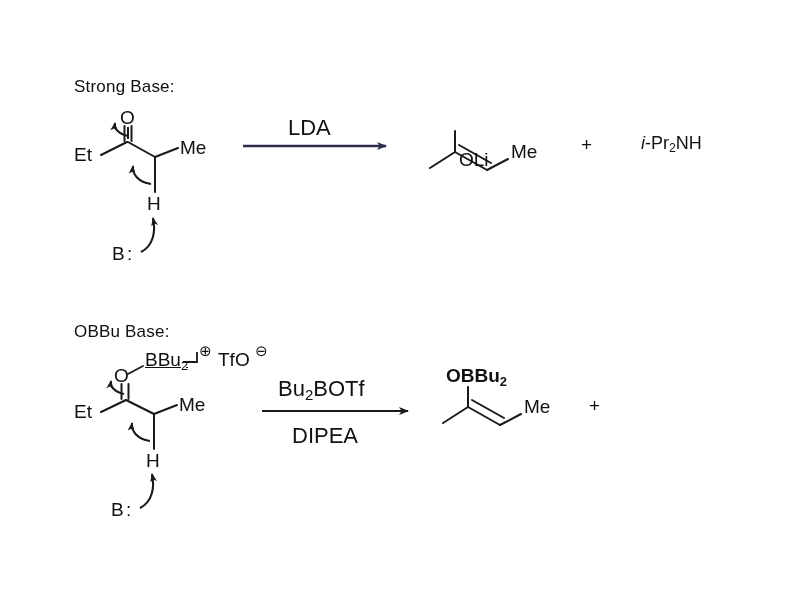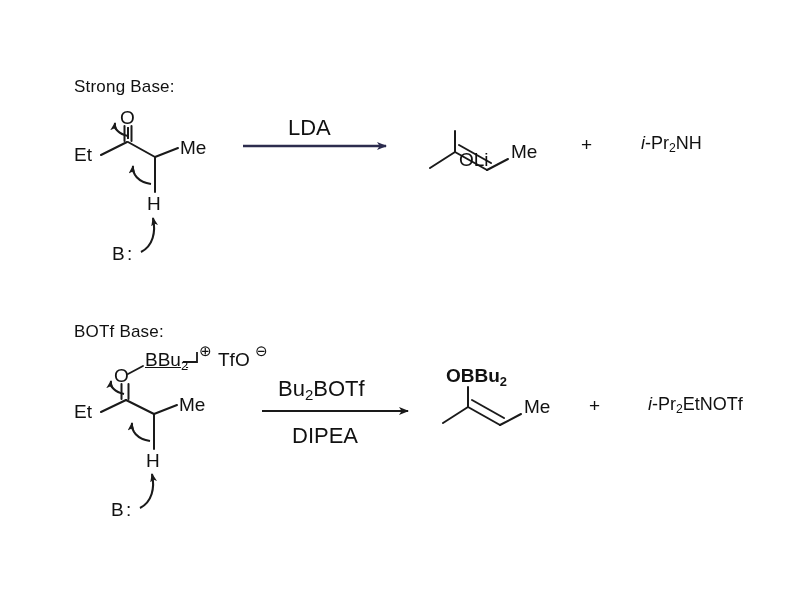--- a/index.html
+++ b/index.html
@@ -172,21 +172,21 @@
   <div class="lbl atom" style="left:459px; top:110px;margin-top:40px;">OLi</div>
 
   <div class="lbl atom" style="left:511px; top:142px;">Me</div>
 
   <div class="lbl plus" style="left:581px; top:135px;">+</div>
 
   <div class="lbl byproduct" style="left:641px; top:134px;">
     <span class="ital">i</span><span>-</span><span>Pr</span><span class="sub">2</span><span>NH</span>
   </div>
 
-  <div class="lbl section-title" style="left:74px; top:323px;">BOTf Base:</div>
+  <div class="lbl section-title" style="left:74px; top:323px;">OBBu Base:</div>
 
   <div class="lbl atom" style="left:145px; top:350px;text-decoration:underline;">
     <span>BBu</span><span class="sub">2</span>
   </div>
 
   <div class="lbl charge" style="left:199px; top:343px;">⊕</div>
 
   <div class="lbl atom" style="left:218px; top:350px;">TfO</div>
 
   <div class="lbl charge" style="left:255px; top:343px;">⊖</div>
@@ -209,17 +209,14 @@
   <div class="lbl reagent" style="left:292px; top:425px;">DIPEA</div>
 
   <div class="lbl atom" style="left:446px; top:366px;font-weight:bold;">
     <span>OBBu</span><span class="sub">2</span>
   </div>
 
   <div class="lbl atom" style="left:524px; top:397px;">Me</div>
 
   <div class="lbl plus" style="left:589px; top:396px;">+</div>
 
-  <div class="lbl byproduct" style="left:648px; top:395px;">
-    <span class="ital">i</span><span>-</span><span>Pr</span><span class="sub">2</span><span>EtNOTf</span>
-  </div>
 
 </div>
 
 </body></html>

